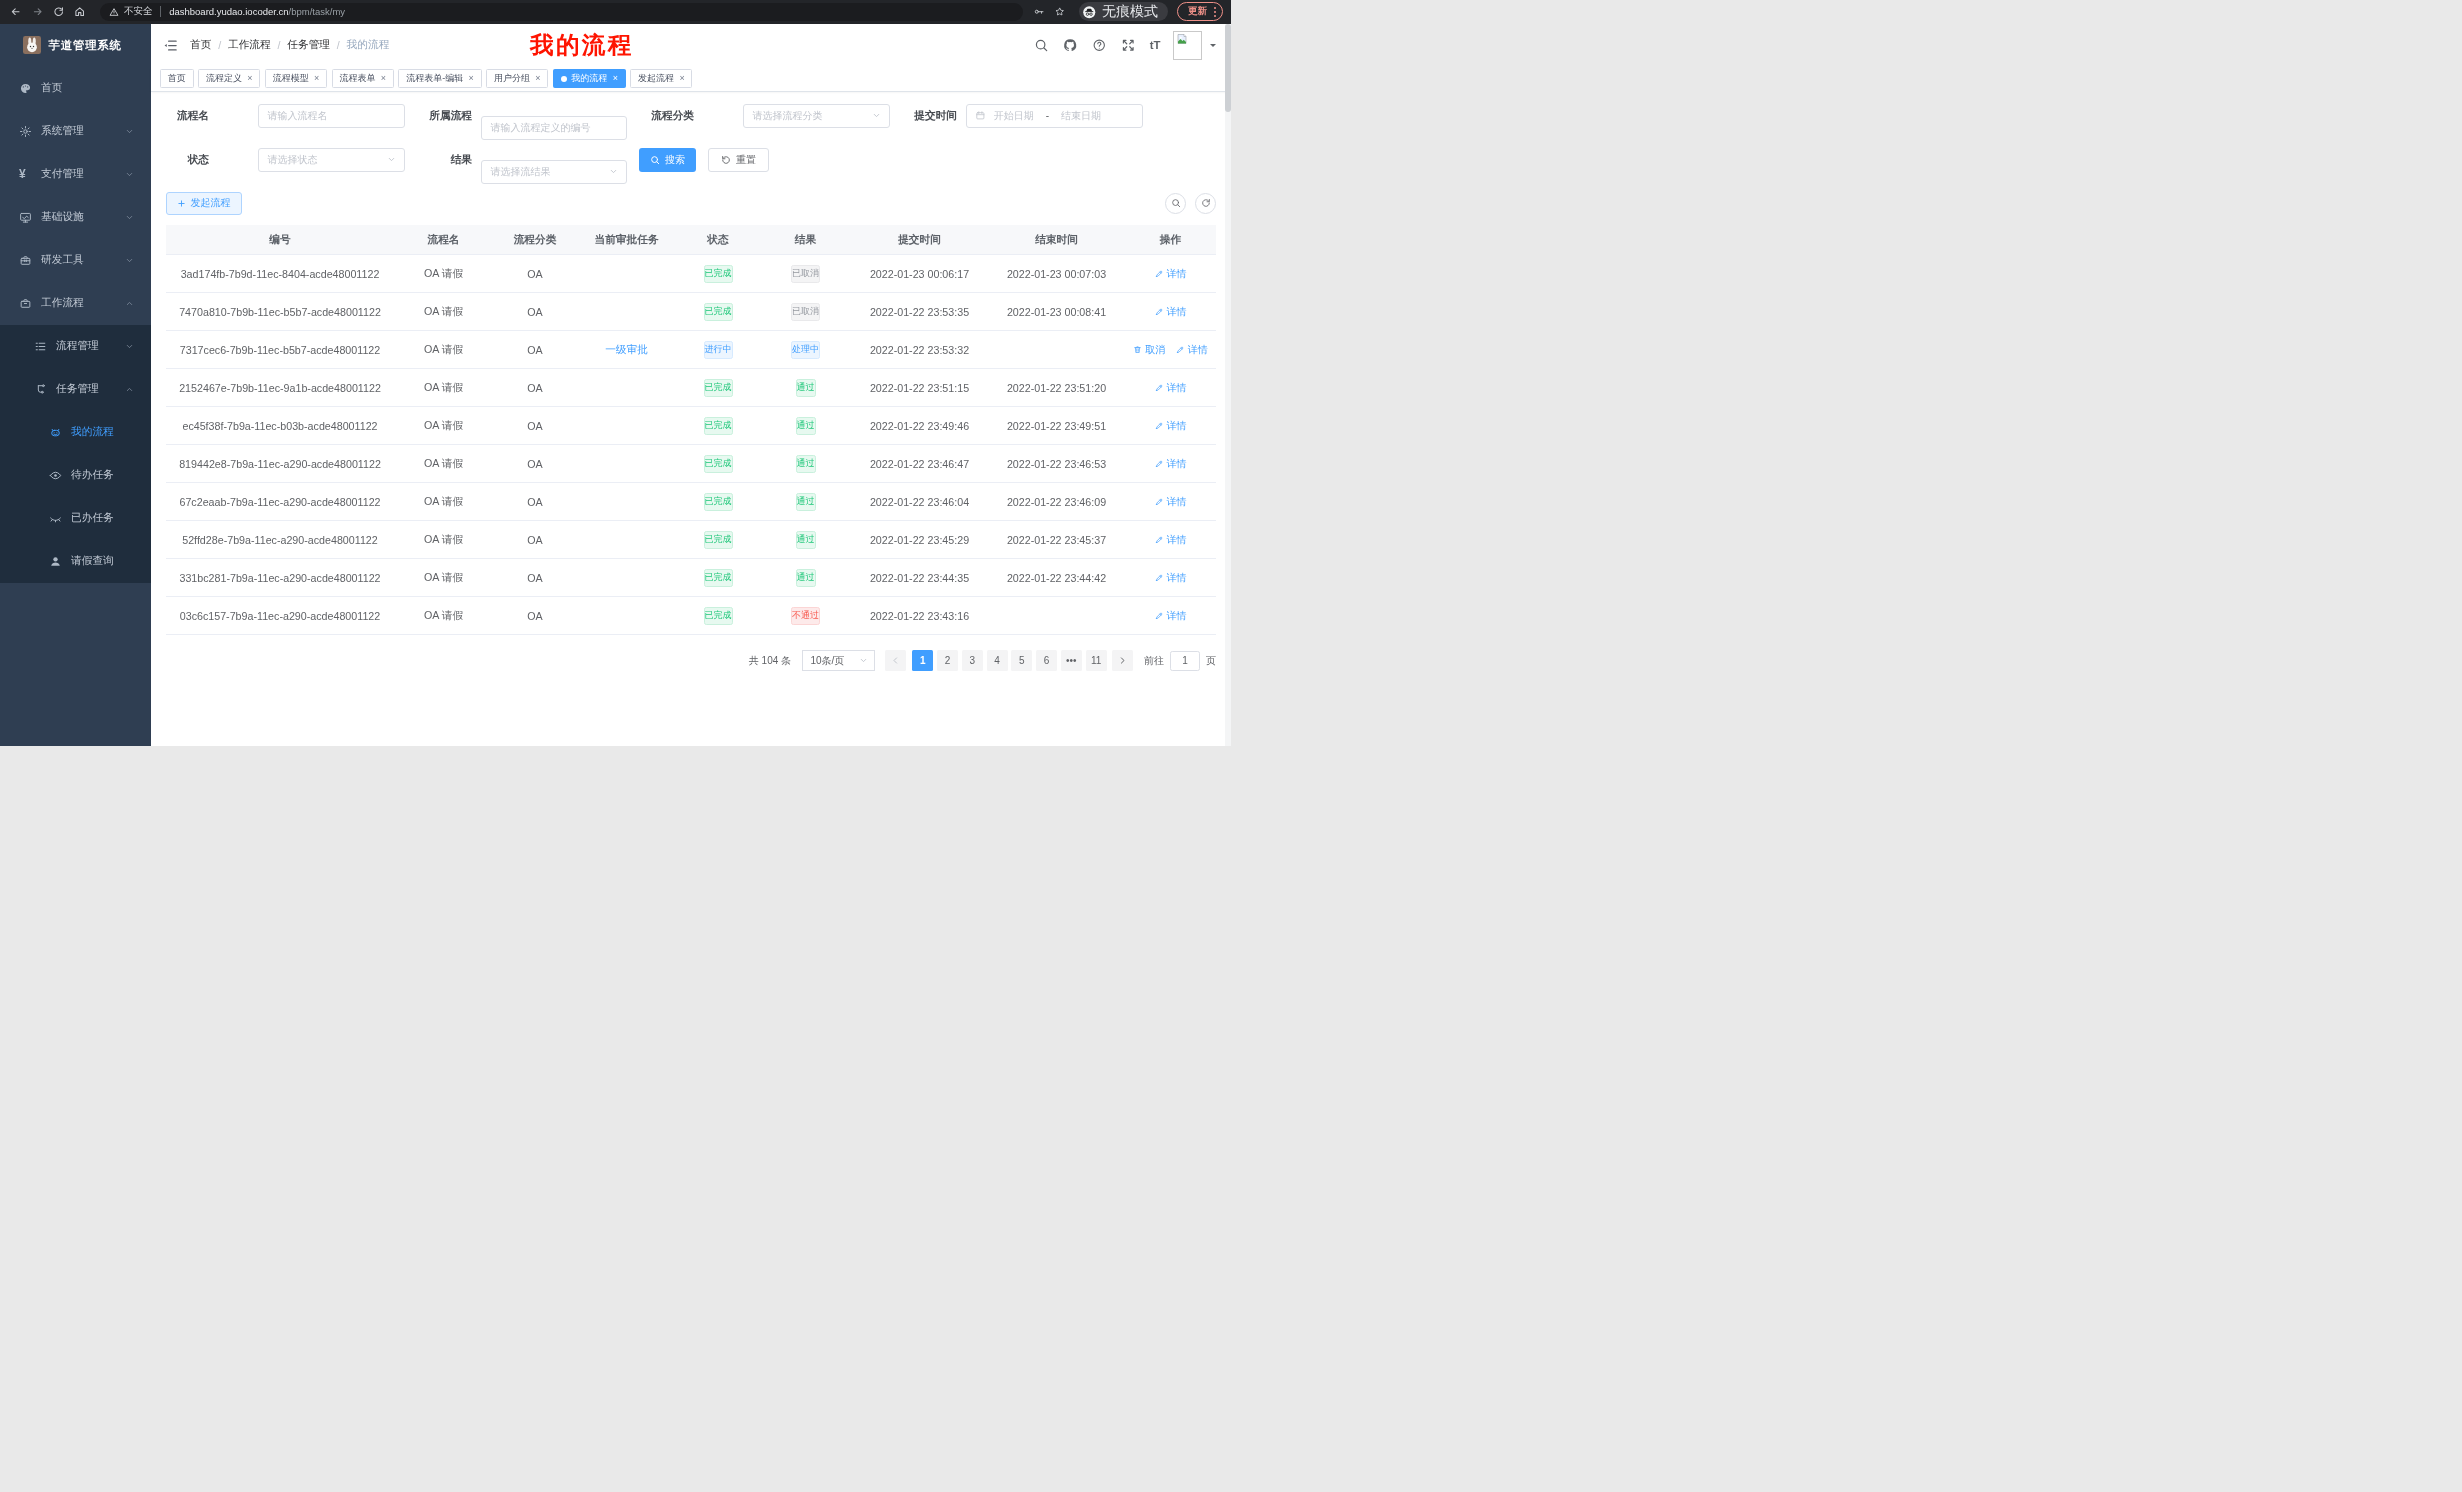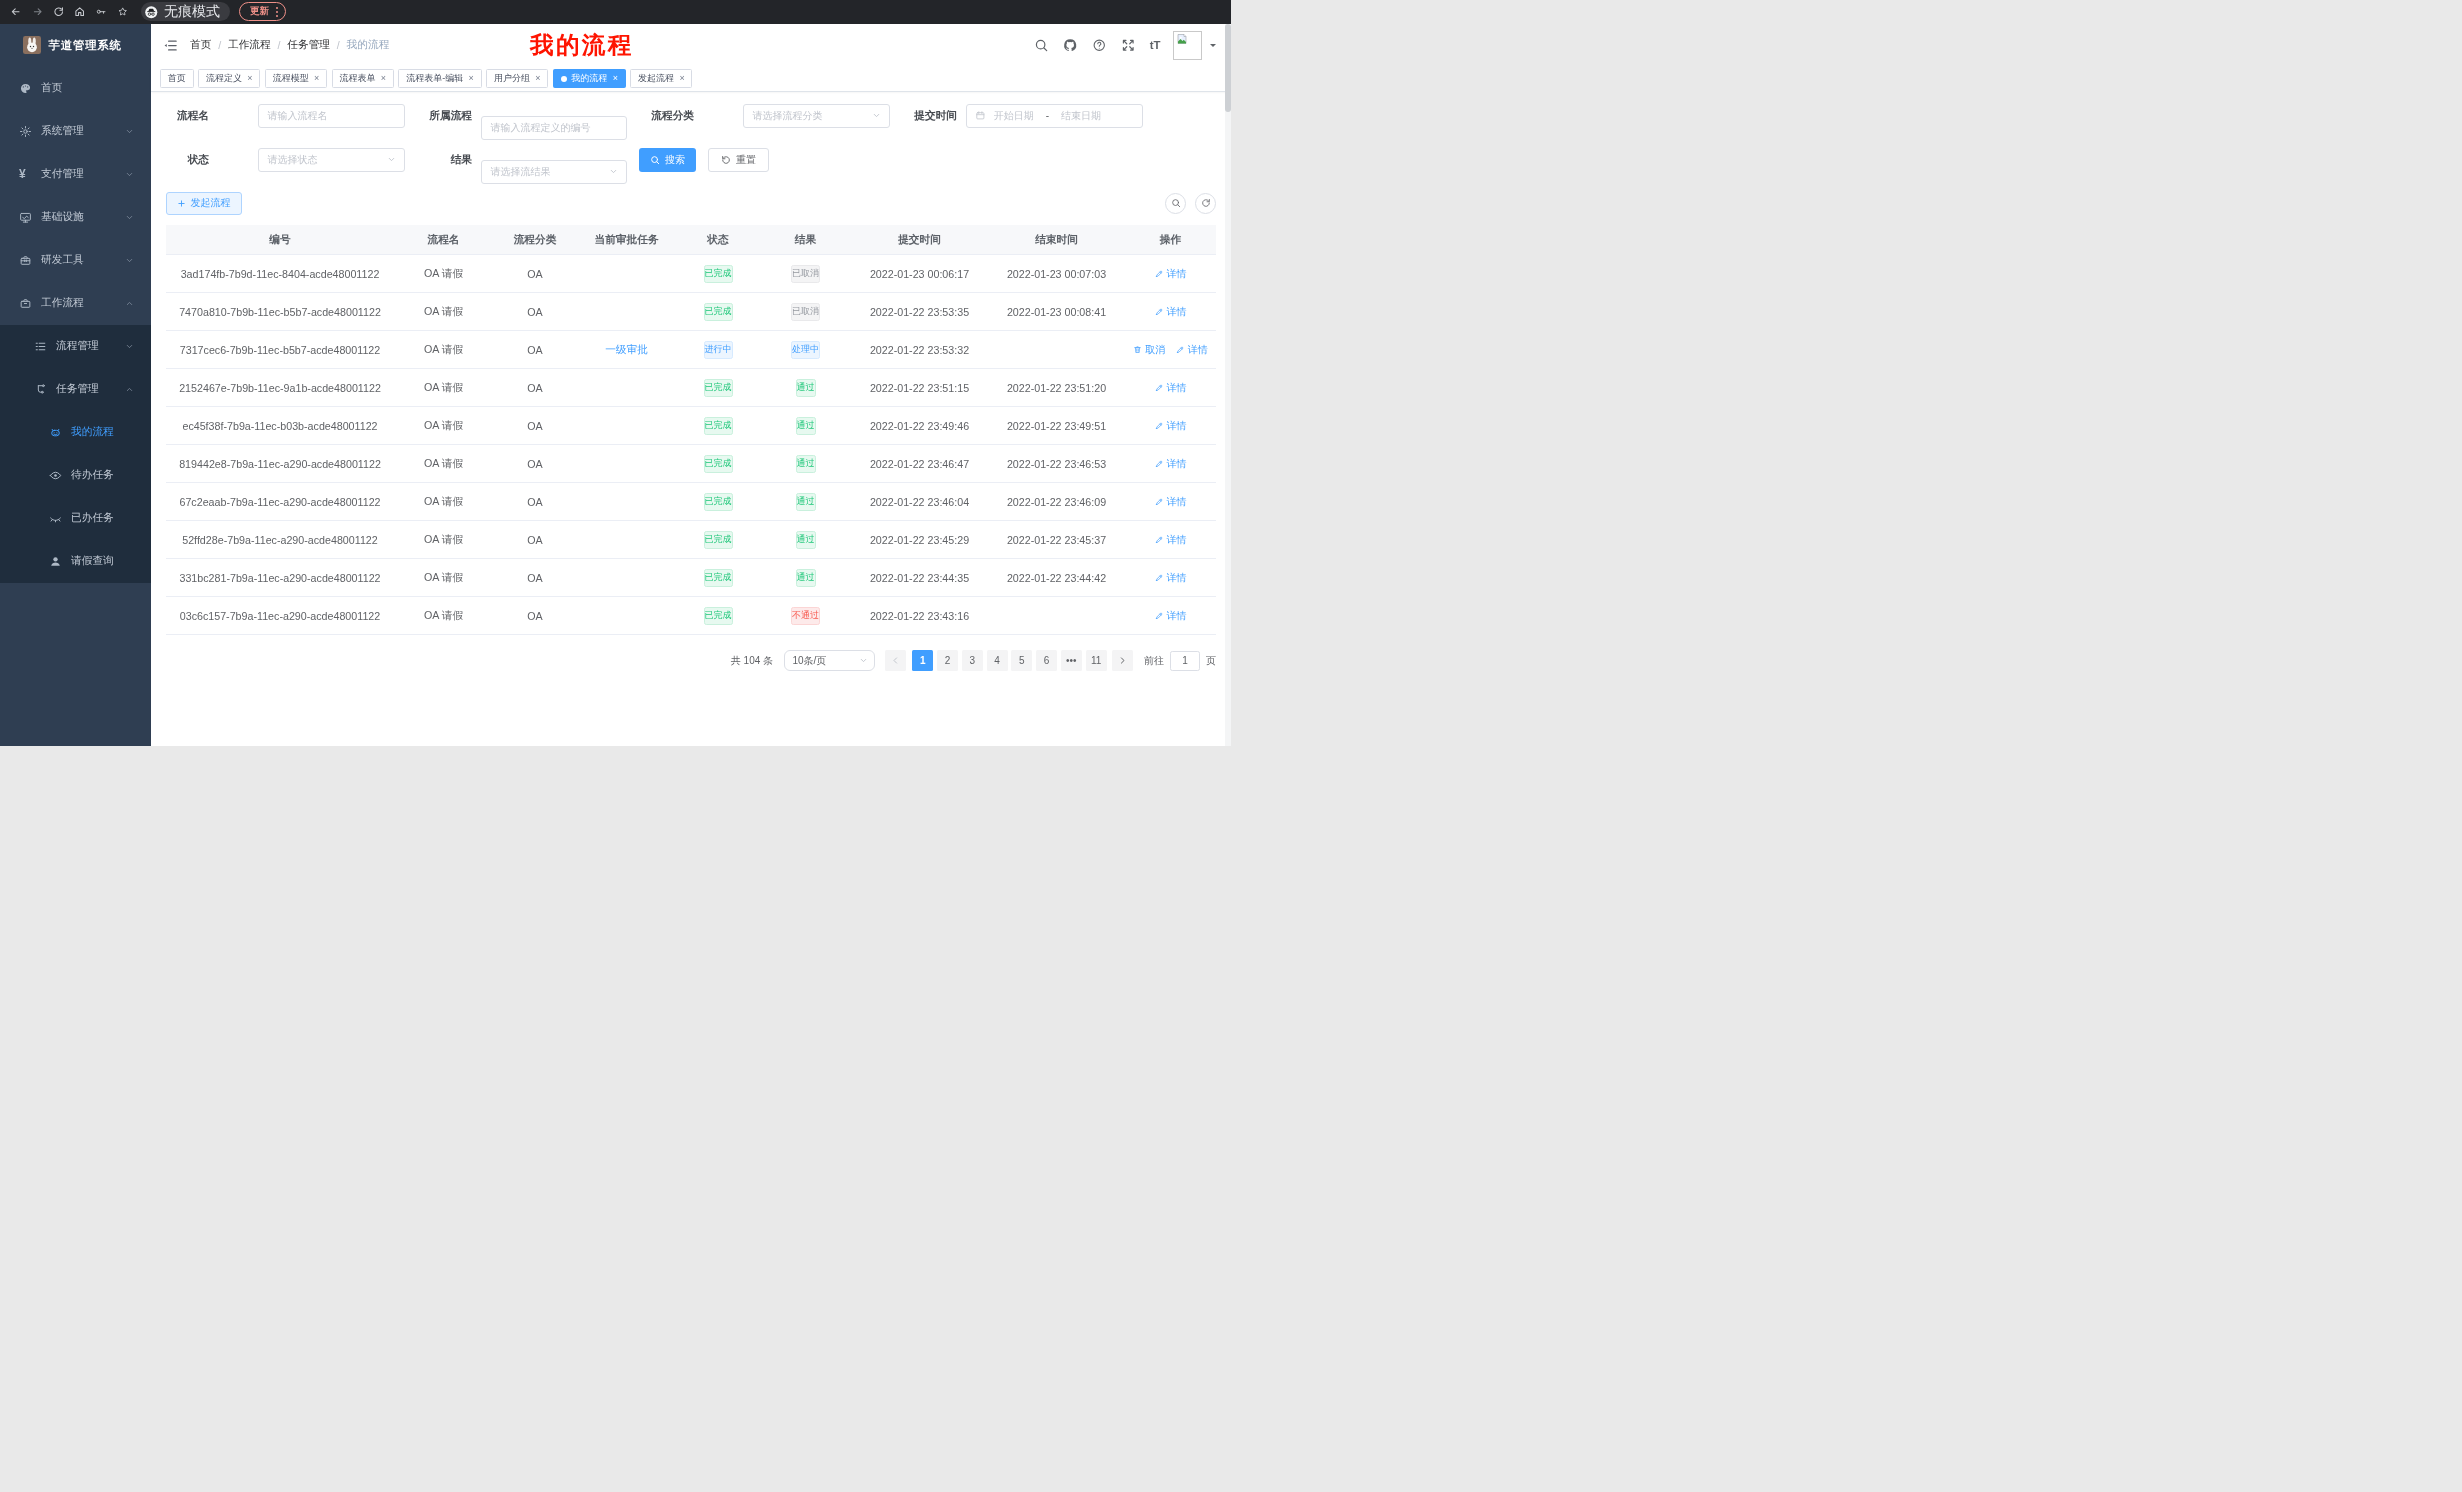--- a/index.html
+++ b/index.html
@@ -112,21 +112,21 @@
   .badge.primary { background:#ecf5ff; border-color:#d6eaff; color:#409eff; }
   .badge.danger { background:#fdeaea; border-color:#fbd5d5; color:#f7564c; }
   .task-link { color:#409eff; cursor:pointer; }
   .act { color:#409eff; font-size:10px; display:inline-flex; align-items:center; margin:0 5.3px; cursor:pointer; white-space:nowrap; }
   .act .aicon { width:9px; height:9px; margin-right:3px; }
   .act .aicon svg { width:9px; height:9px; display:block; }
 
   
   .pager { width:1050px; display:flex; align-items:center; justify-content:flex-end; margin-top:15px; font-size:10px; color:#606266; }
   .pg-total { margin-right:10.7px; }
-  .pg-select { width:91px; height:21px; border:0.8px solid #dcdfe6; border-radius:6px; display:flex; align-items:center; padding:0 6px 0 7.6px; margin-right:10.7px; color:#606266; }
+  .pg-select { width:73px; height:21px; border:0.8px solid #dcdfe6; border-radius:0; display:flex; align-items:center; padding:0 6px 0 7.6px; margin-right:10.7px; color:#606266; }
   .pg-btn { min-width:21px; height:21px; background:#f4f4f5; border-radius:1.5px; display:flex; align-items:center; justify-content:center; cursor:pointer; }
   .pg-btn svg { width:9px; height:9px; display:block; }
   .pg-prev { color:#c0c4cc; margin-right:3.8px; }
   .pg-next { color:#606266; margin-left:3.8px; }
   .pages { display:flex; }
   .pg-num { min-width:21px; height:21px; padding:0 3px; background:#f4f4f5; border-radius:1.5px; display:flex; align-items:center; justify-content:center; margin:0 1.9px; cursor:pointer; }
   .pg-num.active { background:#409eff; color:#fff; font-weight:700; }
   .goto { display:flex; align-items:center; margin-left:10.7px; }
   .goto input { width:30px; height:20px; border:0.8px solid #dcdfe6; border-radius:2.3px; text-align:center; font-size:10px; color:#606266; outline:none; margin:0 6px; }
 
@@ -153,20 +153,32 @@
     <span class="cbtn">
         <svg viewBox="0 0 24 24" fill="none" stroke="currentColor" stroke-width="2.2" stroke-linecap="round" stroke-linejoin="round">
           <path d="M20 12a8 8 0 1 1-2.4-5.7M20 3.5V9h-5.5"></path>
         </svg>
       </span>
     <span class="cbtn">
         <svg viewBox="0 0 24 24" fill="none" stroke="currentColor" stroke-width="2.2" stroke-linejoin="round">
           <path d="M4 11l8-7 8 7v9h-5.5v-6h-5v6H4z"></path>
         </svg>
       </span>
+    <div class="addrbar">
+      <span class="addr-warn">
+          <svg viewBox="0 0 24 24" fill="none" stroke="currentColor" stroke-width="2">
+            <path d="M12 4L2.5 20h19z" stroke-linejoin="round"></path>
+            <path d="M12 10v4.5" stroke-linecap="round"></path>
+            <circle cx="12" cy="17.2" r="0.6" fill="currentColor" stroke="none"></circle>
+          </svg>
+        </span>
+      <span class="addr-sec">不安全</span>
+      <span class="addr-div"></span>
+      <span><span class="addr-host">dashboard.yudao.iocoder.cn</span><span class="addr-path">/bpm/task/my</span></span>
+    </div>
     <span class="cbtn">
         <svg viewBox="0 0 24 24" fill="none" stroke="currentColor" stroke-width="2" stroke-linecap="round">
           <circle cx="8" cy="12" r="3.2"></circle>
           <path d="M11.5 12H21M18 12v3.2"></path>
         </svg>
       </span>
     <span class="cbtn">
         <svg viewBox="0 0 24 24" fill="none" stroke="currentColor" stroke-width="1.8" stroke-linejoin="round">
           <path d="M12 4l2.4 4.9 5.4.8-3.9 3.8.9 5.4L12 16.4l-4.8 2.5.9-5.4-3.9-3.8 5.4-.8z"></path>
         </svg>

